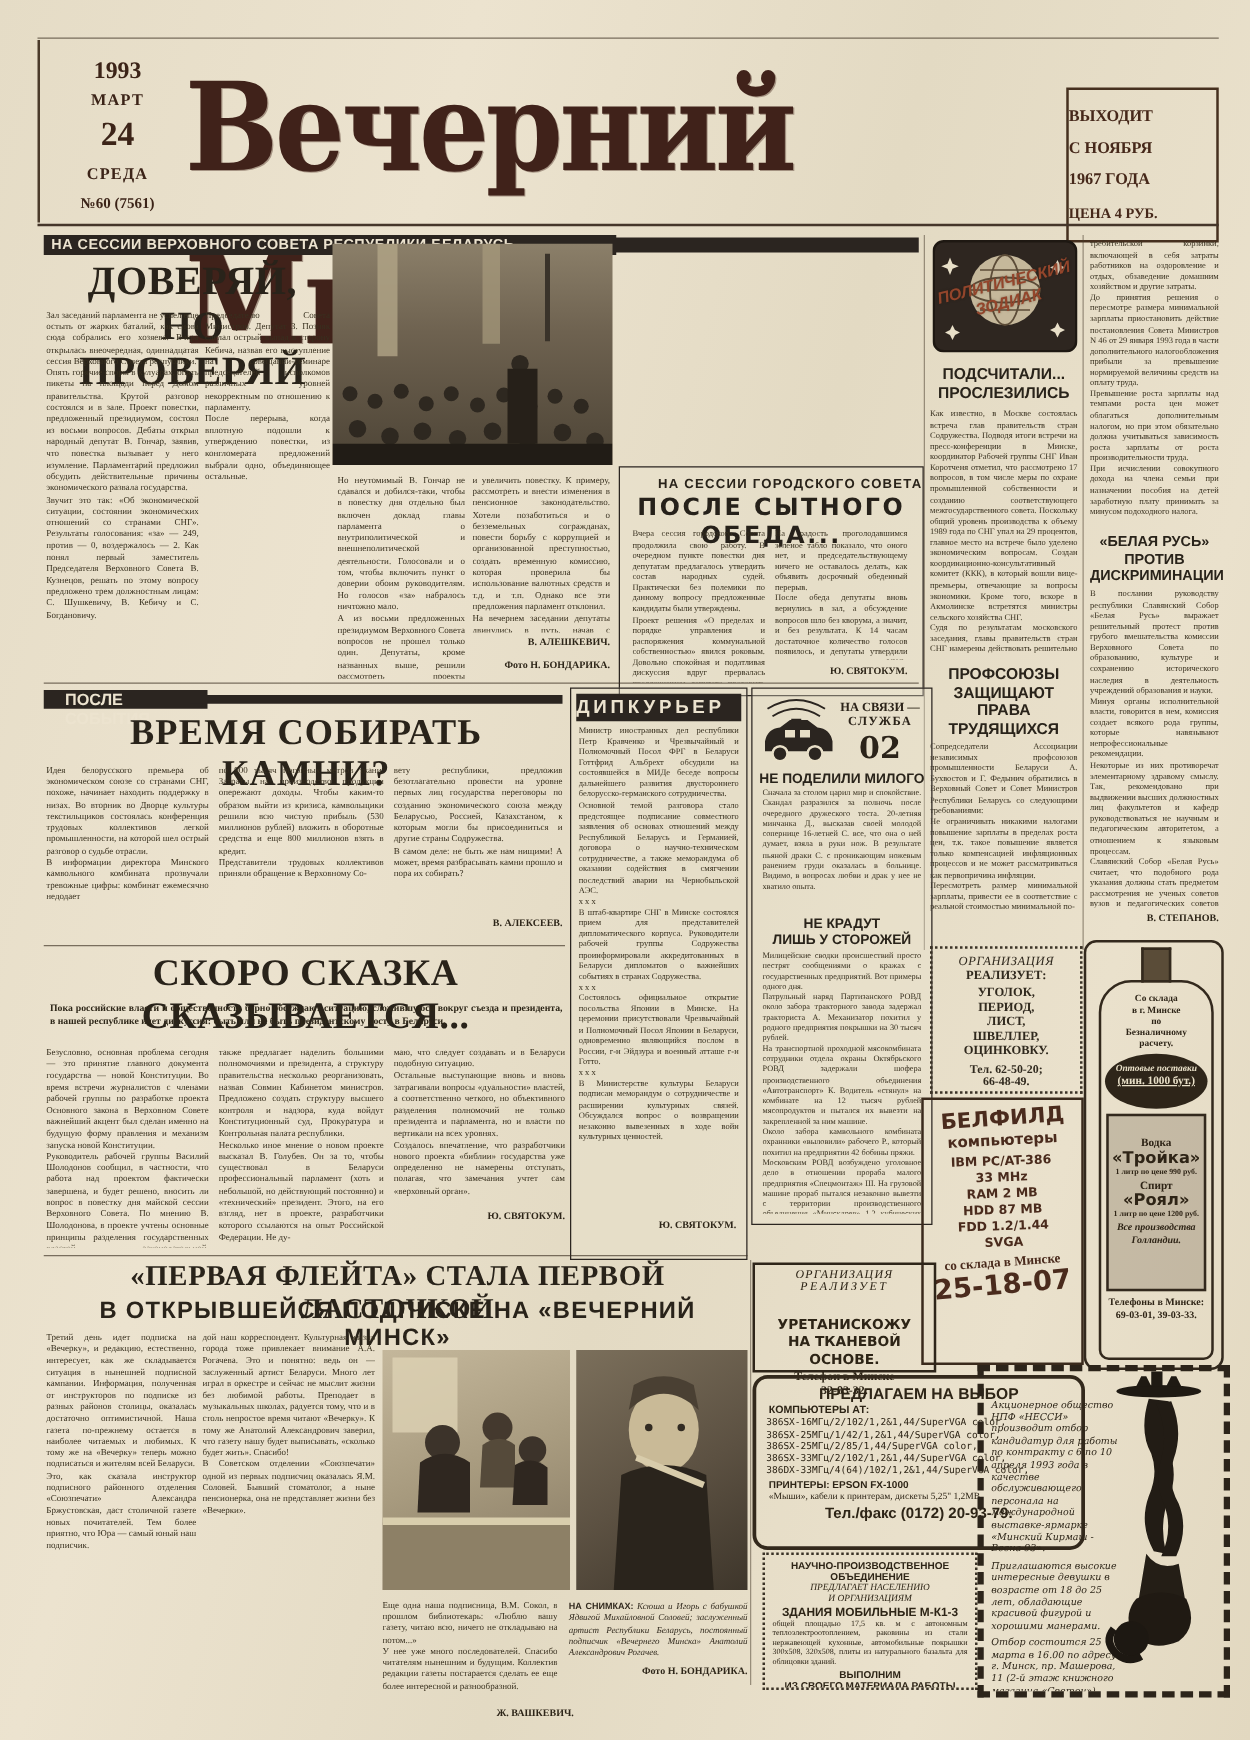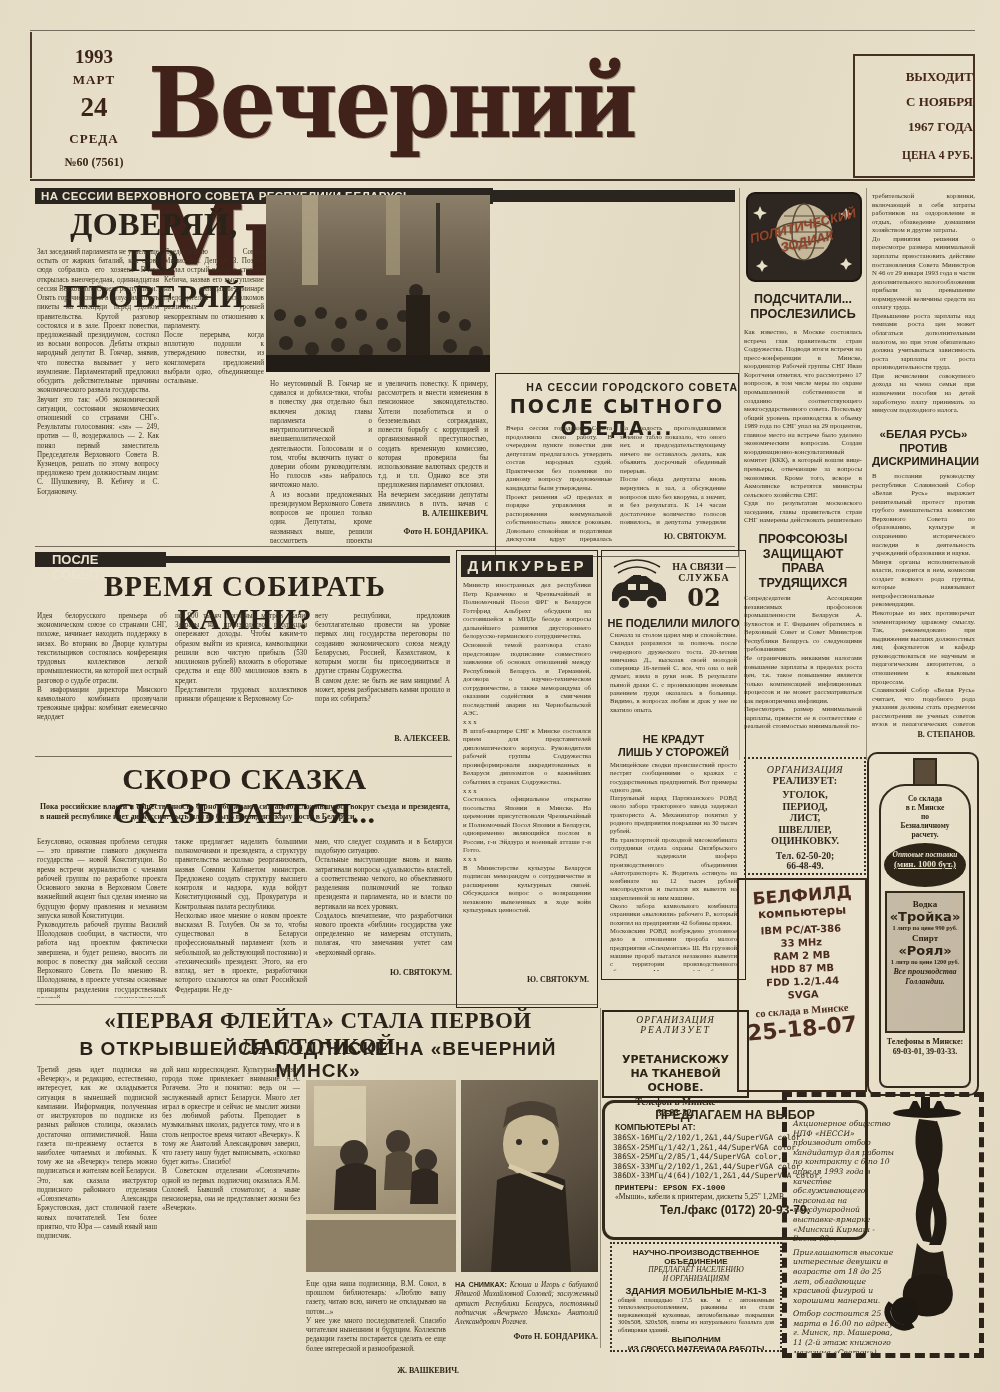--- a/index.html
+++ b/index.html
@@ -27,21 +27,21 @@
   <div class="abs hr" style="left:30px;top:30px;width:945px;"></div>
   <div class="abs" style="left:30px;top:32px;width:2px;height:146px;background:#4a3a2a;"></div>
   <div class="abs" style="left:44px;top:46px;width:100px;height:128px;text-align:center;color:#3c2418;">
     <div style="font-size:19px;font-weight:bold;">1993</div>
     <div style="font-size:13px;font-weight:bold;margin-top:4px;letter-spacing:1px;">МАРТ</div>
     <div style="font-size:27px;font-weight:bold;margin-top:4px;">24</div>
     <div style="font-size:13px;font-weight:bold;margin-top:8px;letter-spacing:1px;">СРЕДА</div>
     <div style="font-size:12px;font-weight:bold;margin-top:8px;">№60 (7561)</div>
   </div>
   <div class="abs" style="left:148px;top:34px;width:710px;height:142px;font-family:'DejaVu Serif',serif;font-weight:bold;font-size:98px;line-height:138px;color:#40221a;letter-spacing:-3px;transform:scaleX(.9);transform-origin:left center;text-shadow:1px 1px 0 rgba(64,34,26,.4);">Вечерний Минск</div>
-  <div class="abs" style="left:853px;top:54px;width:118px;height:120px;border:2px solid #46301f;color:#46281a;text-align:right;">
+  <div class="abs" style="left:853px;top:70px;width:118px;height:120px;border:2px solid #46301f;color:#46281a;text-align:left;">
     <div class="pre" style="font-size:13px;font-weight:bold;line-height:25px;margin-top:8px;">ВЫХОДИТ
 С НОЯБРЯ
 1967 ГОДА</div>
     <div style="font-size:11.5px;font-weight:bold;margin-top:10px;">ЦЕНА 4 РУБ.</div>
   </div>
   <div class="abs" style="left:30px;top:179px;width:945px;height:2px;background:#45362a;"></div>
 
   <div class="abs bar" style="left:35px;top:188px;width:452px;height:16px;font-size:11.5px;line-height:16px;padding-left:6px;letter-spacing:.4px;">НА СЕССИИ ВЕРХОВНОГО СОВЕТА РЕСПУБЛИКИ БЕЛАРУСЬ</div>
   <div class="abs bar" style="left:492px;top:190px;width:243px;height:12px;"></div>
   <div class="abs serifhead" style="left:40px;top:206px;width:228px;font-size:32px;line-height:36px;text-align:center;letter-spacing:.5px;">ДОВЕРЯЙ,
@@ -149,21 +149,21 @@
   <div class="abs serifhead" style="left:40px;top:570px;width:410px;font-size:29px;text-align:center;letter-spacing:1px;">ВРЕМЯ СОБИРАТЬ КАМНИ?</div>
   <div class="abs col" style="left:37px;top:612px;width:130px;height:134px;">Идея белорусского премьера об экономическом союзе со странами СНГ, похоже, начинает находить поддержку в низах. Во вторник во Дворце культуры текстильщиков состоялась конференция трудовых коллективов легкой промышленности, на которой шел острый разговор о судьбе отрасли.
 В информации директора Минского камвольного комбината прозвучали тревожные цифры: комбинат ежемесячно недодает</div>
   <div class="abs col" style="left:175px;top:612px;width:132px;height:134px;">по 900 тысяч погонных метров ткани. Затраты на производство продукции опережают доходы. Чтобы каким-то образом выйти из кризиса, камвольщики решили всю чистую прибыль (530 миллионов рублей) вложить в оборотные средства и еще 800 миллионов взять в кредит.
 Представители трудовых коллективов приняли обращение к Верховному Со-</div>
   <div class="abs col" style="left:315px;top:612px;width:135px;height:120px;">вету республики, предложив безотлагательно провести на уровне первых лиц государства переговоры по созданию экономического союза между Беларусью, Россией, Казахстаном, к которым могли бы присоединиться и другие страны Содружества.
 В самом деле: не быть же нам нищими! А может, время разбрасывать камни прошло и пора их собирать?</div>
   <div class="abs by" style="left:315px;top:734px;width:135px;">В. АЛЕКСЕЕВ.</div>
 
   <div class="abs box" style="left:456px;top:550px;width:140px;height:456px;">
-    <div class="bar" style="height:22px;margin:4px;text-align:center;font-size:15px;line-height:22px;letter-spacing:3px;">ДИПКУРЬЕР</div>
+    <div class="bar" style="height:22px;margin:4px;font-size:15px;line-height:22px;letter-spacing:3px;">ДИПКУРЬЕР</div>
     <div class="col-sm" style="margin:2px 6px;height:392px;">Министр иностранных дел республики Петр Кравченко и Чрезвычайный и Полномочный Посол ФРГ в Беларуси Готтфрид Альбрехт обсудили на состоявшейся в МИДе беседе вопросы дальнейшего развития двустороннего белорусско-германского сотрудничества.
 Основной темой разговора стало предстоящее подписание совместного заявления об основах отношений между Республикой Беларусь и Германией, договора о научно-техническом сотрудничестве, а также меморандума об оказании содействия в смягчении последствий аварии на Чернобыльской АЭС.
 х х х
 В штаб-квартире СНГ в Минске состоялся прием для представителей дипломатического корпуса. Руководители рабочей группы Содружества проинформировали аккредитованных в Беларуси дипломатов о важнейших событиях в странах Содружества.
 х х х
 Состоялось официальное открытие посольства Японии в Минске. На церемонии присутствовали Чрезвычайный и Полномочный Посол Японии в Беларуси, одновременно являющийся послом в России, г-н Эйдзура и военный атташе г-н Готто.
 х х х
 В Министерстве культуры Беларуси подписан меморандум о сотрудничестве и расширении культурных связей. Обсуждался вопрос о возвращении незаконно вывезенных в ходе войн культурных ценностей.</div>
     <div class="by" style="margin:0 8px;">Ю. СВЯТОКУМ.</div>
   </div>
@@ -279,21 +279,21 @@
       <div class="pre" style="text-align:center;font-weight:bold;font-size:7.5px;line-height:9px;margin-top:8px;color:#2e2518;">Со склада
 в г. Минске
 по
 Безналичному
 расчету.</div>
       <div style="margin:4px auto 0;width:82px;height:44px;background:#2e2519;border-radius:50%;text-align:center;color:#e9e0c8;">
         <div style="font-style:italic;font-weight:bold;font-size:7.5px;padding-top:7px;">Оптовые поставки</div>
         <div style="font-weight:bold;font-size:9px;text-decoration:underline;">(мин. 1000 бут.)</div>
       </div>
       <div style="margin:4px auto 0;width:76px;height:138px;border:2px solid #33291d;background:rgba(90,76,56,.25);text-align:center;color:#2e2416;">
-        <div style="font-weight:bold;font-size:9px;margin-top:6px;">Водка</div>
+        <div style="font-weight:bold;font-size:9px;margin-top:16px;">Водка</div>
         <div style="font-family:'DejaVu Sans',sans-serif;font-weight:bold;font-size:13px;">«Тройка»</div>
         <div style="font-size:6.3px;font-weight:bold;">1 литр по цене 990 руб.</div>
         <div style="font-weight:bold;font-size:9px;margin-top:2px;">Спирт</div>
         <div style="font-family:'DejaVu Sans',sans-serif;font-weight:bold;font-size:13px;">«Роял»</div>
         <div style="font-size:6.3px;font-weight:bold;">1 литр по цене 1200 руб.</div>
         <div class="pre" style="font-style:italic;font-weight:bold;font-size:8px;line-height:9.5px;margin-top:2px;">Все производства
 Голландии.</div>
       </div>
       <div class="pre" style="text-align:center;font-weight:bold;font-size:8px;line-height:10px;margin-top:4px;color:#2e2416;">Телефоны в Минске:
 69-03-01, 39-03-33.</div>
@@ -310,21 +310,21 @@
   </div>
 
   <div class="abs" style="left:602px;top:1100px;width:260px;height:134px;border:3px solid #33291c;border-radius:12px;color:#2d2416;overflow:hidden;">
     <div style="text-align:center;font-family:'Liberation Sans',sans-serif;font-weight:bold;font-size:12.5px;margin-top:5px;">ПРЕДЛАГАЕМ НА ВЫБОР</div>
     <div style="font-family:'Liberation Sans',sans-serif;font-weight:bold;font-size:8.5px;margin-left:10px;">КОМПЬЮТЕРЫ АТ:</div>
     <div class="pre" style="font-family:'DejaVu Sans Mono',monospace;font-size:7.6px;line-height:9.6px;margin:1px 8px 0;">386SX-16МГц/2/102/1,2&amp;1,44/SuperVGA color,
 386SX-25МГц/1/42/1,2&amp;1,44/SuperVGA color,
 386SX-25МГц/2/85/1,44/SuperVGA color,
 386SX-33МГц/2/102/1,2&amp;1,44/SuperVGA color,
 386DX-33МГц/4(64)/102/1,2&amp;1,44/SuperVGA color,</div>
-    <div style="font-family:Liberation Mono, monospace;font-weight:bold;font-size:8px;margin:2px 16px 0 10px;">ПРИНТЕРЫ: EPSON FX-1000</div>
+    <div style="font-family:Liberation Sans, sans-serif;font-weight:bold;font-size:8px;margin:2px 16px 0 10px;">ПРИНТЕРЫ: EPSON FX-1000</div>
     <div style="font-size:7.6px;margin:0 10px;">«Мыши», кабели к принтерам, дискеты 5,25" 1,2МВ.</div>
     <div style="text-align:center;font-family:'Liberation Sans',sans-serif;font-weight:bold;font-size:12px;margin-top:2px;">Тел./факс (0172) 20-93-79.</div>
   </div>
 
   <div class="abs" style="left:610px;top:1242px;width:168px;height:106px;border:2px dotted #3a3226;text-align:center;color:#2d2416;overflow:hidden;">
     <div class="pre" style="font-family:'Liberation Sans',sans-serif;font-weight:bold;font-size:8px;line-height:9px;margin-top:4px;">НАУЧНО-ПРОИЗВОДСТВЕННОЕ
 ОБЪЕДИНЕНИЕ</div>
     <div class="pre" style="font-style:italic;font-size:7.5px;line-height:8.5px;">ПРЕДЛАГАЕТ НАСЕЛЕНИЮ
 И ОРГАНИЗАЦИЯМ</div>
     <div style="font-family:'Liberation Sans',sans-serif;font-weight:bold;font-size:9.5px;margin-top:2px;">ЗДАНИЯ МОБИЛЬНЫЕ М-К1-3</div>

